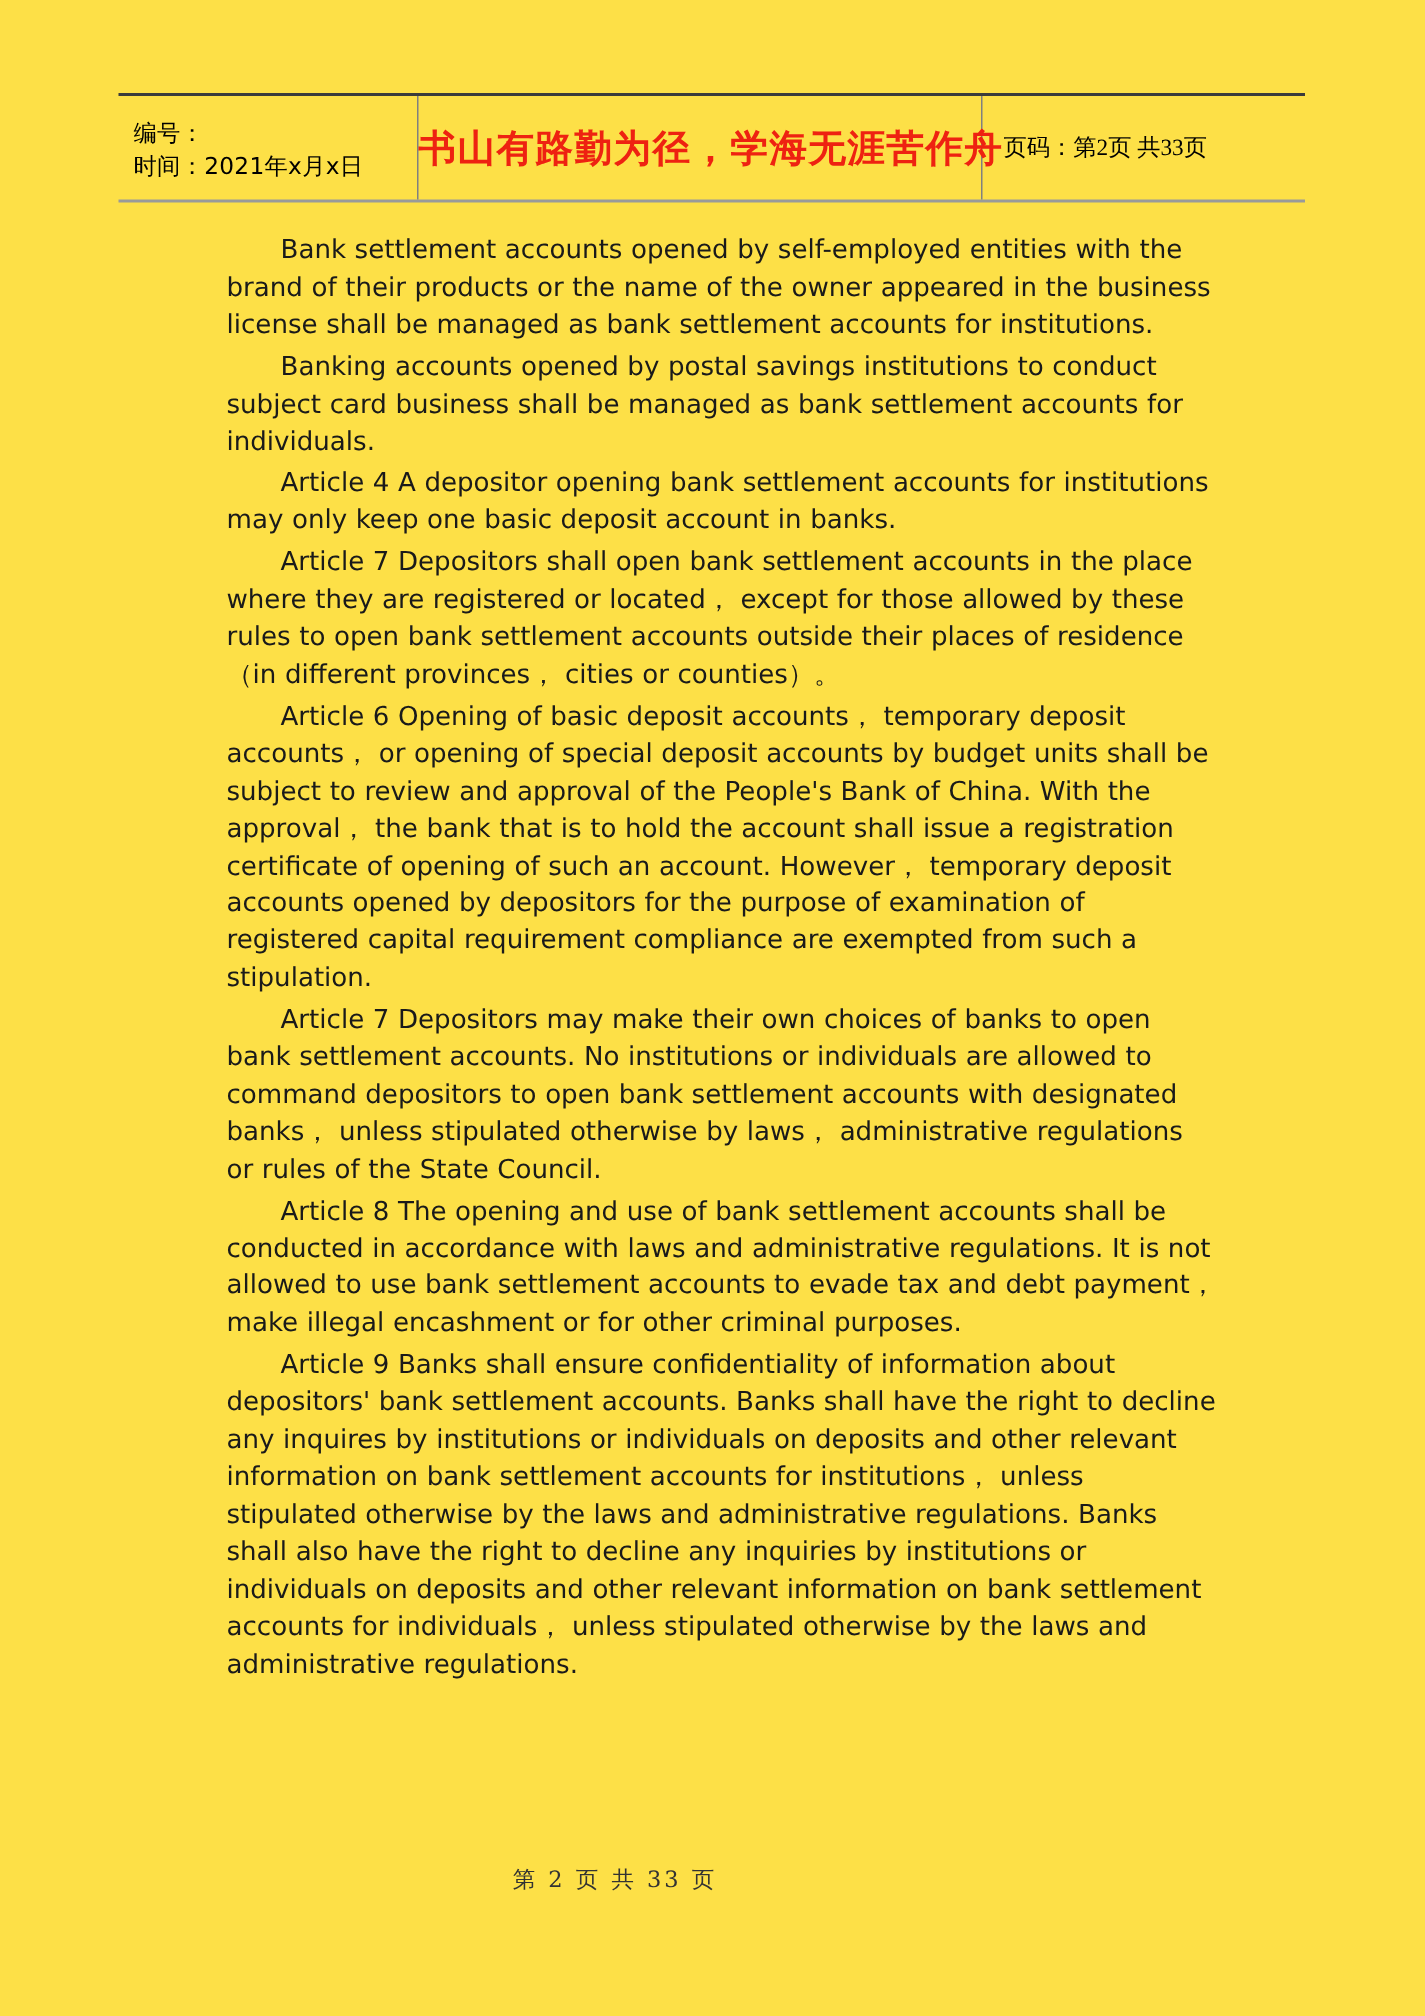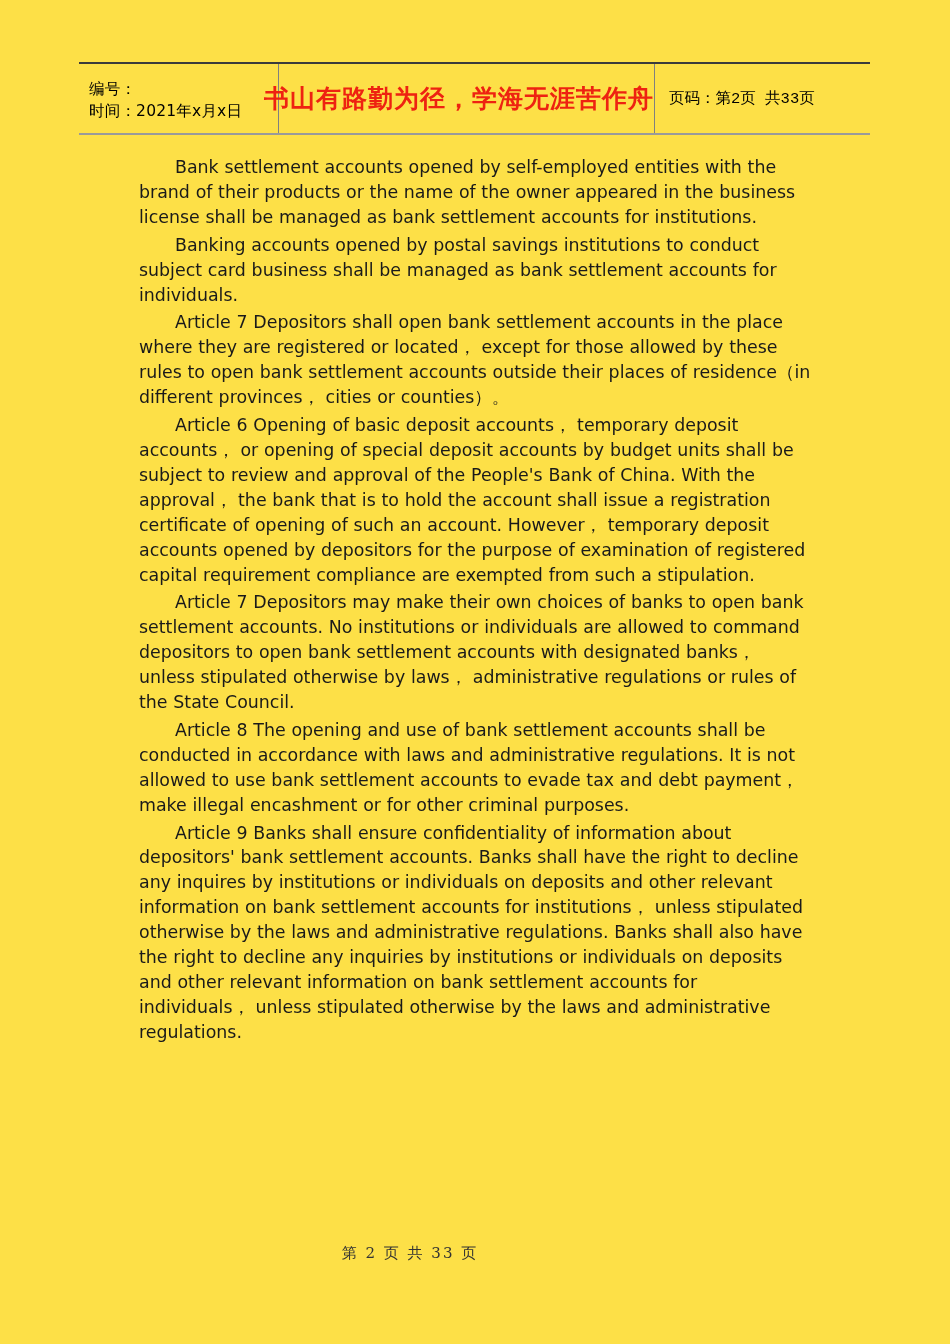--- a/index.html
+++ b/index.html
@@ -45,21 +45,21 @@
   }
   .hdr-cell.left {
     width: 199px;
     padding-left: 10px;
     padding-top: 2px;
   }
   .hdr-cell.middle {
     width: 377px;
     border-left: 1.5px solid #808080;
     border-right: 1.5px solid #808080;
-    align-items: flex-end;
+    align-items: flex-start;
     justify-content: center;
   }
   .hdr-cell.right {
     flex: 1;
     padding-left: 14px;
   }
 
   .hdr-line {
     font-family: "DejaVu Sans", "Liberation Sans", sans-serif;
     font-size: 15.5px;
@@ -72,40 +72,40 @@
   .motto {
     font-family: "DejaVu Serif", "Liberation Serif", serif;
     font-size: 25px;
     font-weight: bold;
     color: #ee2211;
     white-space: nowrap;
     letter-spacing: 1px;
   }
 
   .page-no {
-    font-family: Liberation Mono, monospace;
+    font-family: Liberation Serif, serif;
     font-size: 15.5px;
     color: #000;
     white-space: nowrap;
   }
 
   
   .body-text {
     position: absolute;
     left: 139px;
     top: 155px;
     width: 672px;
   }
   .para {
     font-family: "DejaVu Sans", "Liberation Sans", sans-serif;
     font-size: 17.4px;
     line-height: 24.9px;
     color: #1a1a1a;
     text-indent: 36px;
-    margin: 0 0 3px 0;
+    margin: 0 0 3px 12px;
     text-align: left;
     word-spacing: 0.2px;
   }
 
   
   .footer {
     position: absolute;
     left: 0;
     top: 1243px;
     width: 950px;
@@ -144,20 +144,21 @@
 
   </div>
 
   <div class="body-text">
 
     <p class="para">Bank settlement accounts opened by self-employed entities with the brand of their products or the name of the owner appeared in the business license shall be managed as bank settlement accounts for institutions.</p>
 
 
     <p class="para">Banking accounts opened by postal savings institutions to conduct subject card business shall be managed as bank settlement accounts for individuals.</p>
 
+    <p class="para">Article 4 A depositor opening bank settlement accounts for institutions may only keep one basic deposit account in banks.</p>
 
     <p class="para">Article 7 Depositors shall open bank settlement accounts in the place where they are registered or located， except for those allowed by these rules to open bank settlement accounts outside their places of residence（in different provinces， cities or counties）。</p>
 
     <p class="para">Article 6 Opening of basic deposit accounts， temporary deposit accounts， or opening of special deposit accounts by budget units shall be subject to review and approval of the People's Bank of China. With the approval， the bank that is to hold the account shall issue a registration certificate of opening of such an account. However， temporary deposit accounts opened by depositors for the purpose of examination of registered capital requirement compliance are exempted from such a stipulation.</p>
 
     <p class="para">Article 7 Depositors may make their own choices of banks to open bank settlement accounts. No institutions or individuals are allowed to command depositors to open bank settlement accounts with designated banks， unless stipulated otherwise by laws， administrative regulations or rules of the State Council.</p>
 
     <p class="para">Article 8 The opening and use of bank settlement accounts shall be conducted in accordance with laws and administrative regulations. It is not allowed to use bank settlement accounts to evade tax and debt payment， make illegal encashment or for other criminal purposes.</p>
 
     <p class="para">Article 9 Banks shall ensure confidentiality of information about depositors' bank settlement accounts. Banks shall have the right to decline any inquires by institutions or individuals on deposits and other relevant information on bank settlement accounts for institutions， unless stipulated otherwise by the laws and administrative regulations. Banks shall also have the right to decline any inquiries by institutions or individuals on deposits and other relevant information on bank settlement accounts for individuals， unless stipulated otherwise by the laws and administrative regulations.</p>

